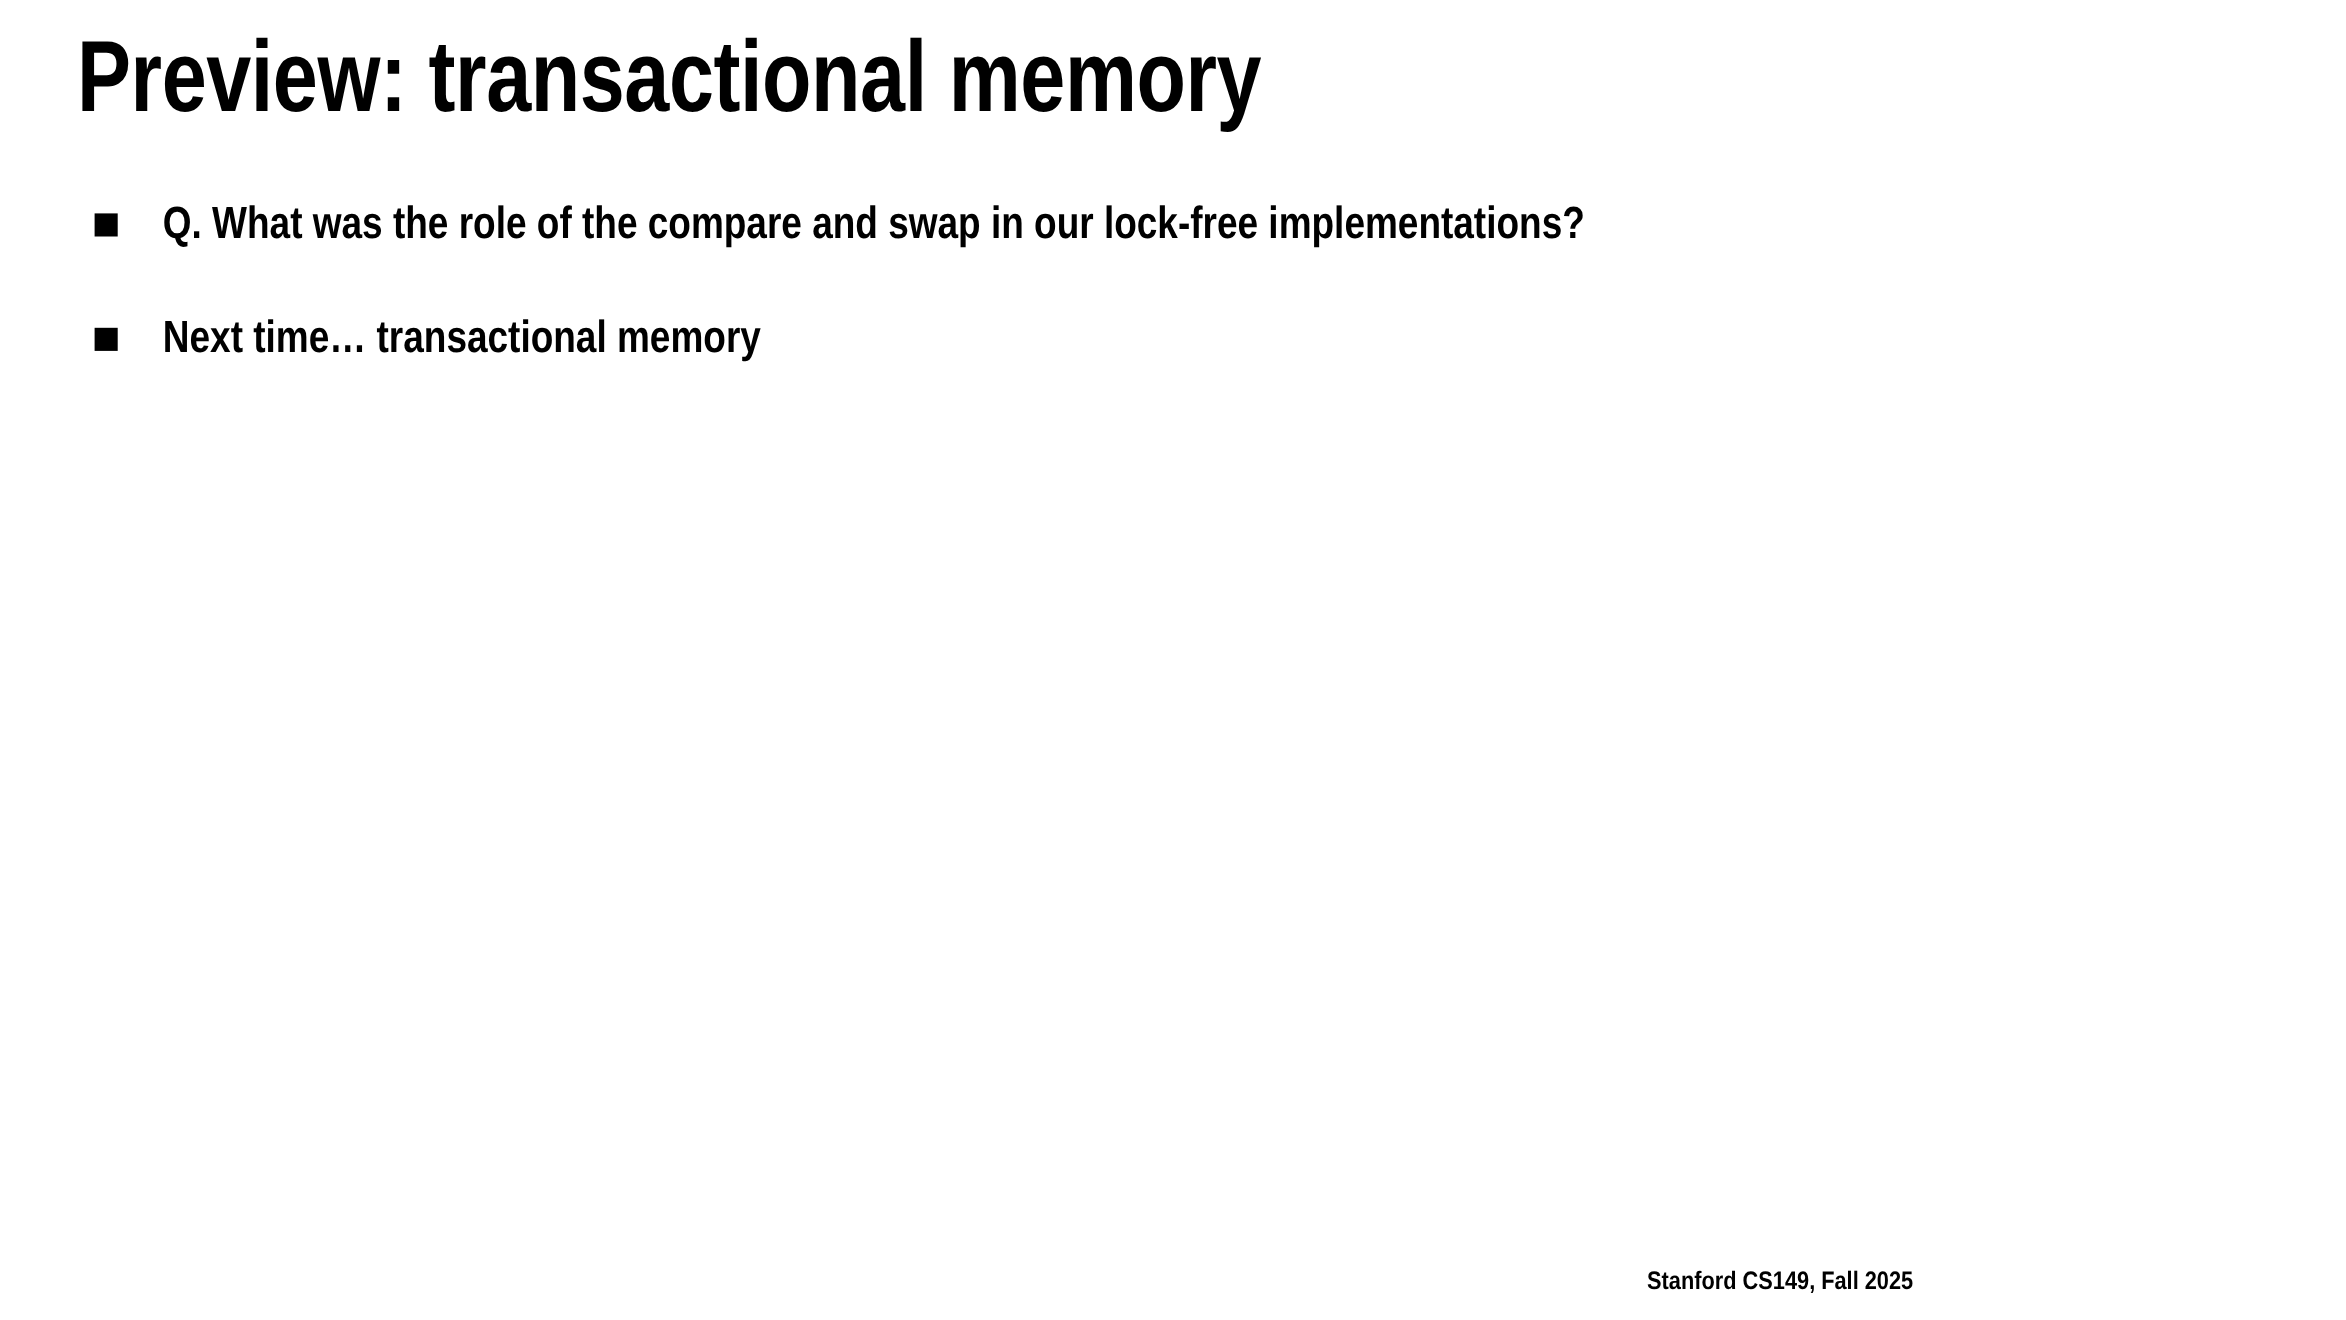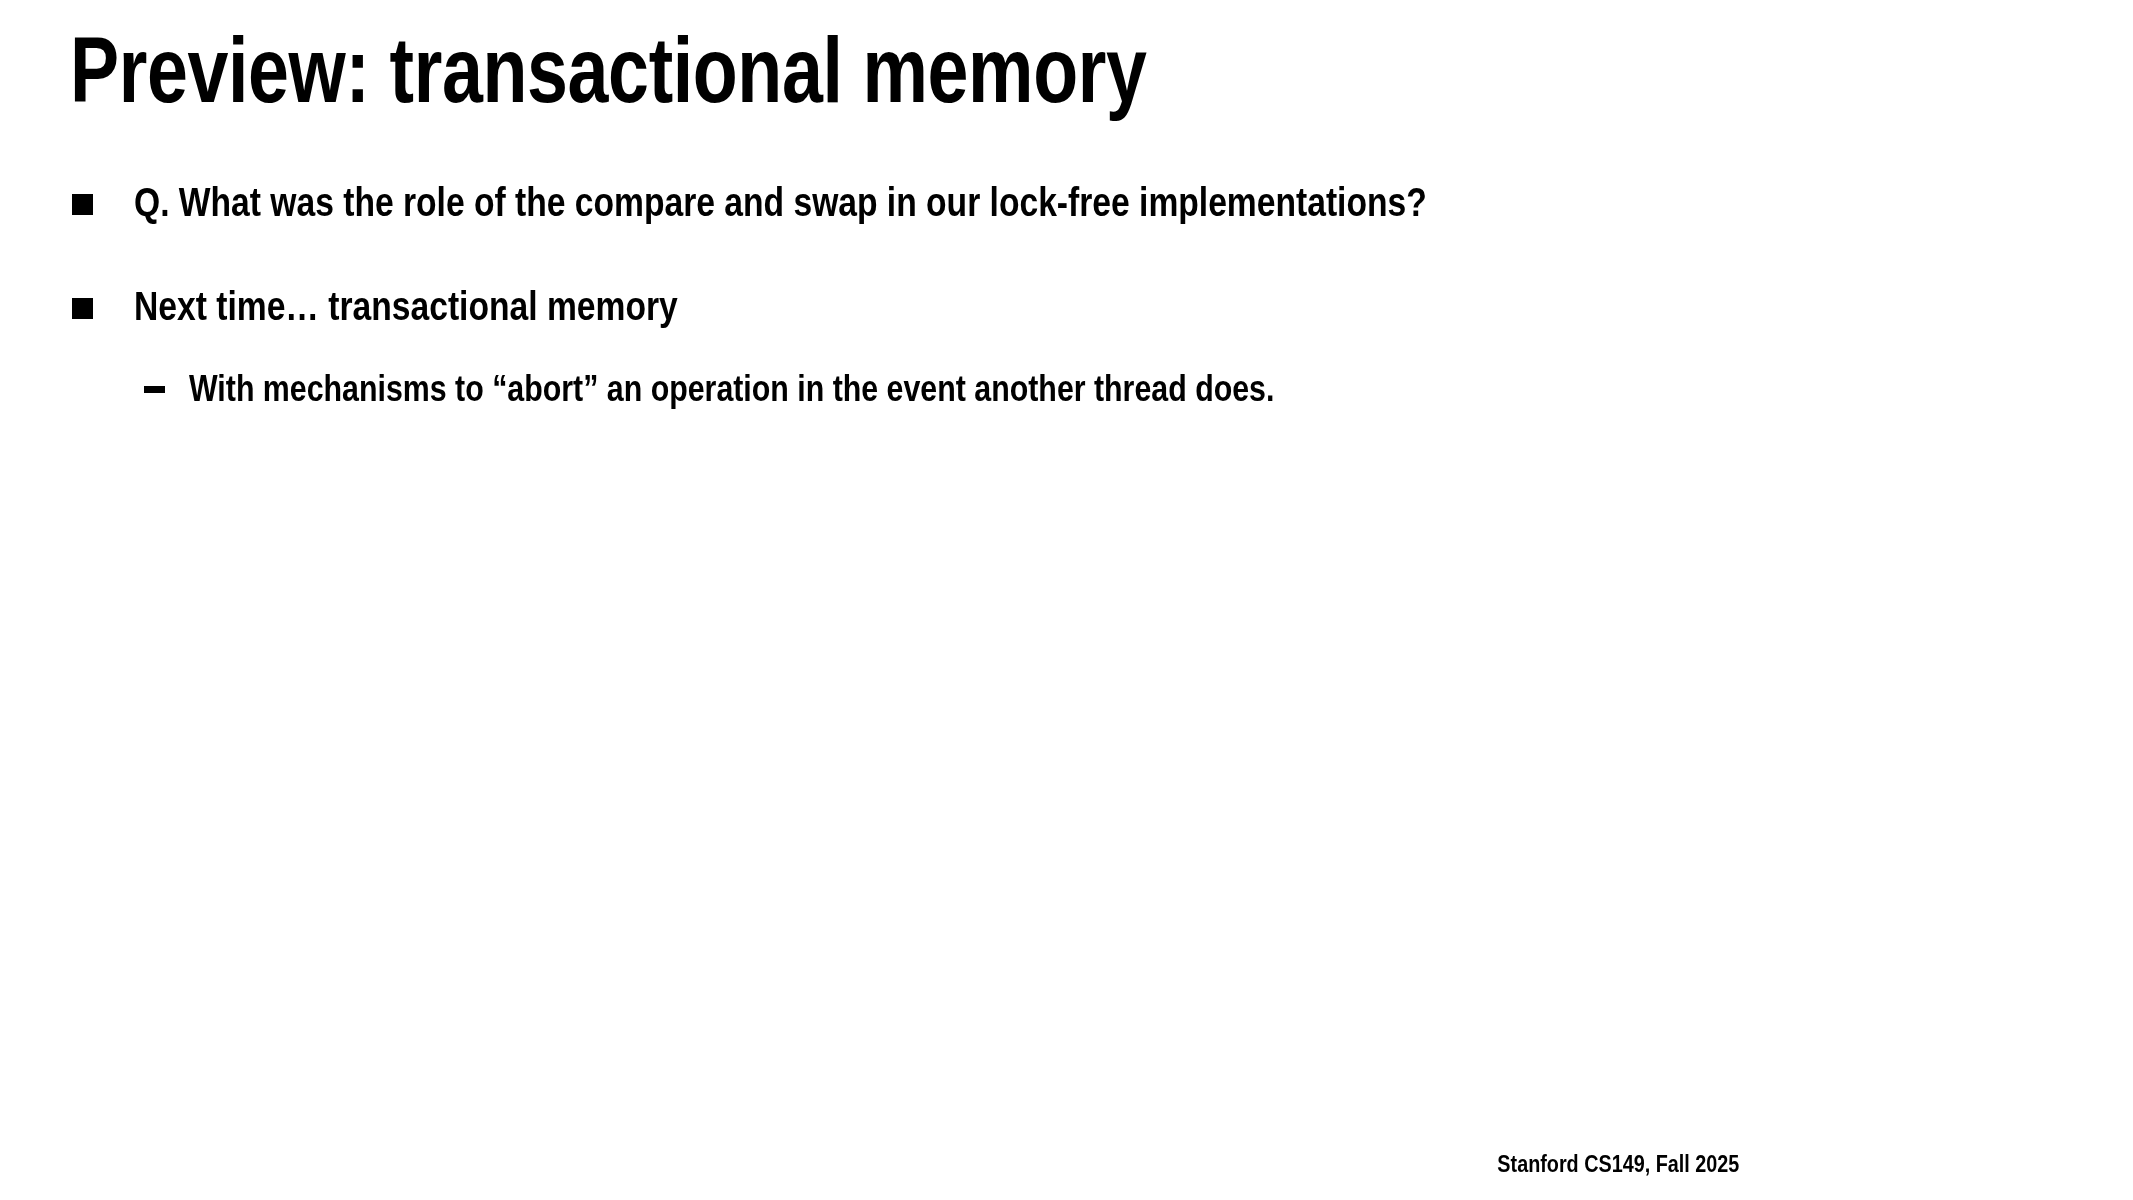--- a/index.html
+++ b/index.html
@@ -32,21 +32,21 @@
     line-height: 1.05;
     letter-spacing: -0.5px;
     transform: scaleX(0.80);
     transform-origin: left top;
     white-space: nowrap;
   }
 
   
   .body-list {
     position: absolute;
-    left: 66px;
+    left: 80px;
     top: 176px;
     width: 2010px;
   }
 
   .bullet-block {
     position: relative;
     margin-bottom: 52px;
   }
   .bullet-block.tight { margin-bottom: 22px; }
 
@@ -137,26 +137,20 @@
       <div class="bullet-row">
         <span class="marker-square"></span>
         <div class="bullet-text">
           <div>Next time… transactional memory</div>
         </div>
       </div>
 
       <div class="sub-list">
 
 
-        <div class="sub-row">
-          <span class="marker-dash"></span>
-          <div class="sub-text">
-            <div>With mechanisms to “abort” an operation in the event another thread does.</div>
-          </div>
-        </div>
 
       </div>
     </div>
 
   </div>
 
   <div class="footer">Stanford CS149, Fall 2025</div>
 
 </div>
 

